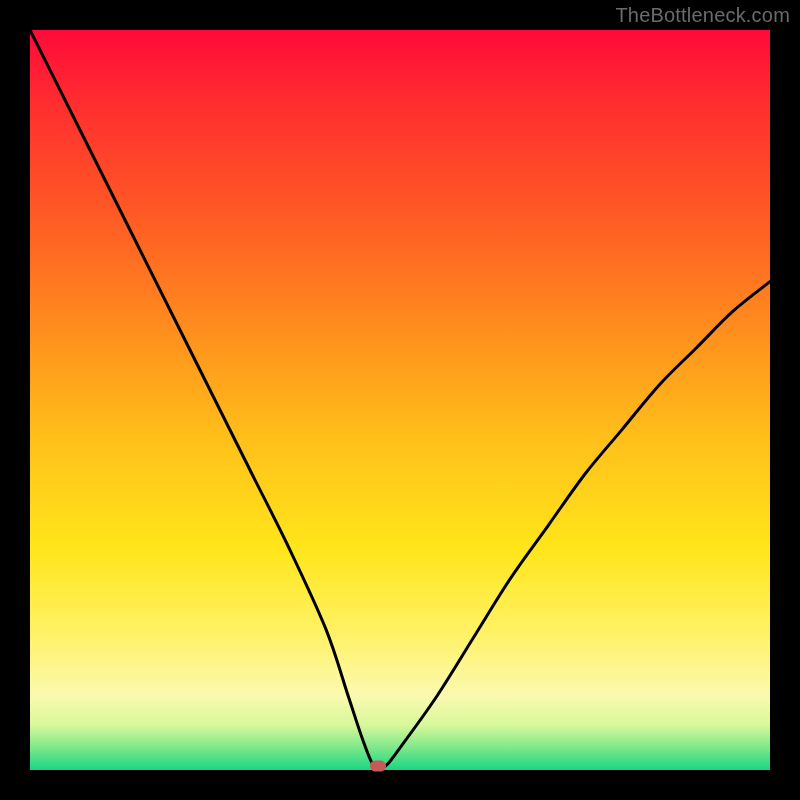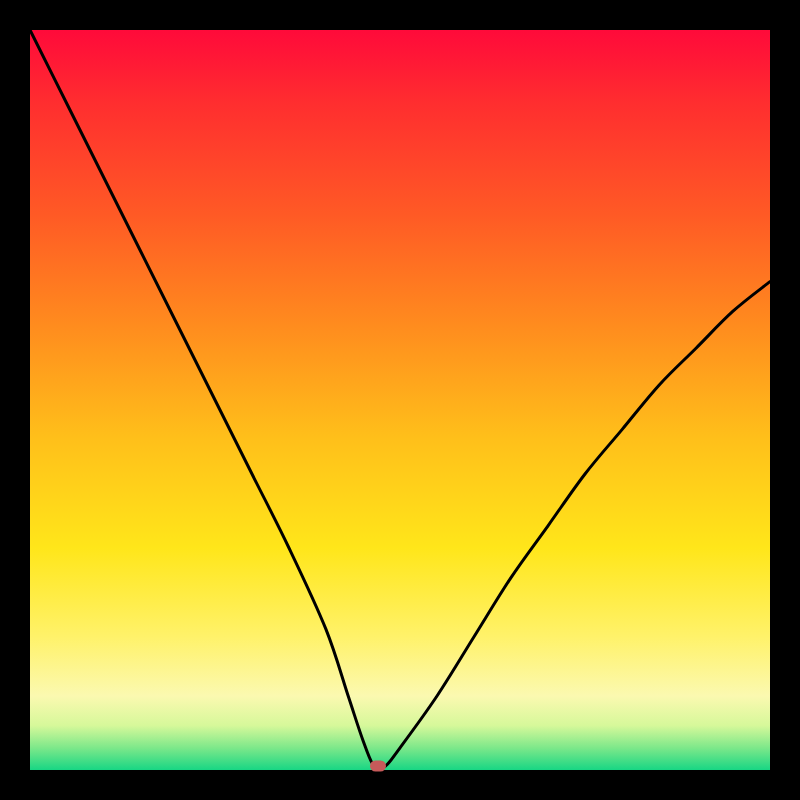--- a/index.html
+++ b/index.html
@@ -61,19 +61,20 @@
     height: 11px;
     border-radius: 6px;
     background: #c65a5a;
     transform: translate(-50%, -50%);
   }
 </style>
 </head>
 <body>
 
 <div class="plot-wrap">
+  <span class="watermark">TheBottleneck.com</span>
   <div class="plot-inner">
     <svg class="curve" viewBox="0 0 740 740" preserveAspectRatio="none">
       <path id="curve-path" d="M 0 0 C 6.166666666666667 12.333333333333334 24.666666666666664 49.33333333333333 37 74 C 49.333333333333336 98.66666666666667 61.666666666666664 123.33333333333333 74 148 C 86.33333333333333 172.66666666666666 98.66666666666667 197.33333333333334 111 222 C 123.33333333333333 246.66666666666666 135.66666666666666 271.3333333333333 148 296 C 160.33333333333334 320.6666666666667 172.66666666666666 345.3333333333333 185 370 C 197.33333333333334 394.6666666666667 209.66666666666666 419.3333333333333 222 444 C 234.33333333333334 468.6666666666667 246.66666666666666 492.1 259 518 C 271.3333333333333 543.9 286.1333333333333 574.7333333333333 296 599.4 C 305.8666666666667 624.0666666666666 312.0333333333333 647.5 318.2 666 C 324.3666666666667 684.5 328.68333333333334 698.6833333333333 333 710.4 C 337.31666666666666 722.1166666666667 340.40000000000003 731.9833333333333 344.1 736.3 C 347.8 740.6166666666666 350.8833333333333 739.3833333333333 355.2 736.3 C 359.51666666666665 733.2166666666666 361.3666666666667 729.5166666666667 370 717.8 C 378.6333333333333 706.0833333333333 394.66666666666674 684.5 407.00000000000006 666 C 419.33333333333337 647.5 431.6666666666667 626.5333333333333 444 606.8 C 456.3333333333333 587.0666666666666 468.6666666666667 566.1 481 547.6 C 493.3333333333333 529.1 505.6666666666667 513.0666666666666 518 495.79999999999995 C 530.3333333333334 478.5333333333333 542.6666666666666 460.0333333333333 555 444 C 567.3333333333334 427.9666666666667 579.6666666666666 414.4 592 399.59999999999997 C 604.3333333333334 384.79999999999995 616.6666666666666 368.76666666666665 629 355.2 C 641.3333333333334 341.6333333333333 653.6666666666666 330.53333333333336 666 318.20000000000005 C 678.3333333333334 305.86666666666673 690.6666666666666 292.3 703 281.2 C 715.3333333333334 270.09999999999997 733.8333333333334 256.5333333333333 740 251.59999999999997" fill="none" stroke="#000000" stroke-width="3" stroke-linecap="round" stroke-linejoin="round"></path>
     </svg>
     <div class="marker" id="marker" style="left: 347.8px; top: 736.3px; background: rgb(198, 90, 90);"></div>
   </div>
 </div>
 
 </body></html>

